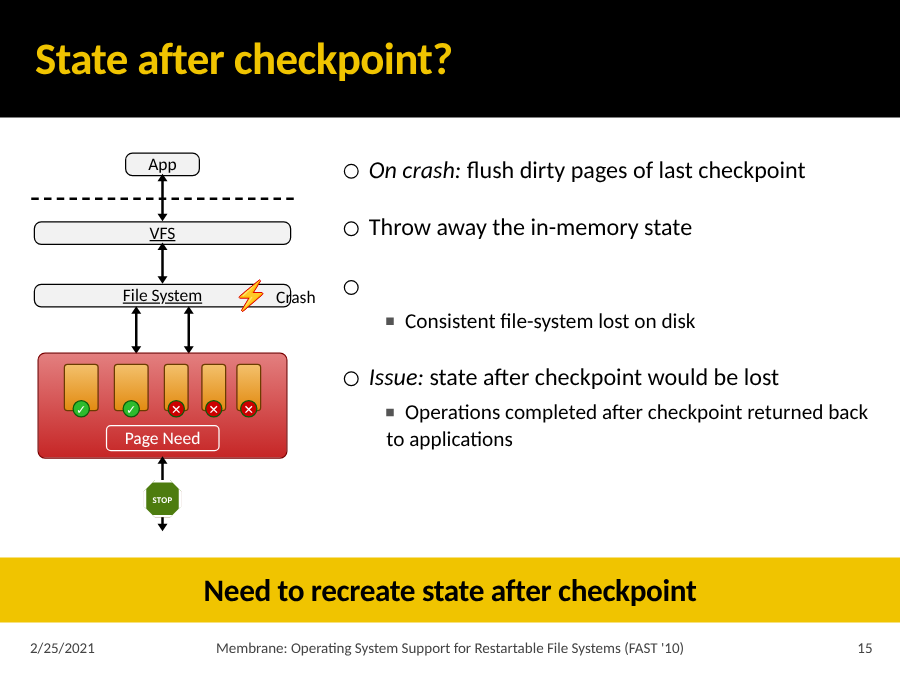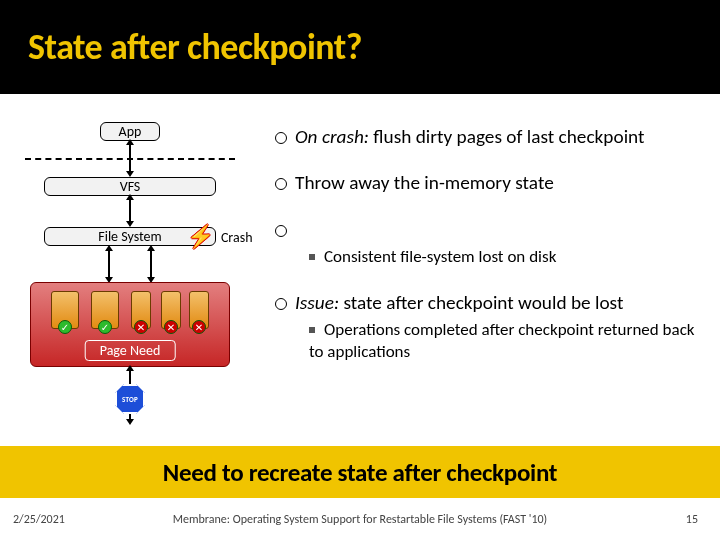--- a/index.html
+++ b/index.html
@@ -11,40 +11,40 @@
   .titlebar h1 { color: #f0c400; font-size: 36px; font-weight: 700; letter-spacing: -0.5px; }
 
   
   .main { position: absolute; top: 110px; left: 0; right: 0; bottom: 65px; }
 
   
   .diagram { position: absolute; left: 25px; top: 12px; width: 210px; height: 330px; }
 
   .box { border: 1px solid #000; border-radius: 6px; background: #f2f2f2; text-align: center; font-size: 14px; padding: 0 6px; position: absolute; left: 50%; transform: translateX(-50%); }
   .box.small { width: 60px; }
-  .box.wide { width: 172px; }
+  .box.wide { width: 206px; text-decoration: underline; }
 
   .app   { top: 0px; }
   .vfs   { top: 55px; }
   .fs    { top: 105px; }
   .pc-outer { position:absolute; top: 160px; left:50%; transform:translateX(-50%); width: 200px; height: 85px; border:1px solid #7a0000; border-radius:6px; background: linear-gradient(#e37f7f,#c62626); }
   .pc-label { position:absolute; left:50%; transform:translateX(-50%); bottom:5px; color:#fff; border:1px solid #fff; border-radius:4px; padding:1px 14px; font-size:14px; background: rgba(0,0,0,0); }
 
   .dirty { position:absolute; top:8px; width:28px; height:38px; background:linear-gradient(#f3c06b,#e28b12); border:1px solid #6b3c00; border-radius:3px; }
   .dirty .badge { position:absolute; bottom:-6px; left:50%; transform:translateX(-50%); width:14px; height:14px; border-radius:50%; background:#2dbb2d; color:#fff; font-size:10px; line-height:14px; text-align:center; border:1px solid #0a5a0a; }
   .dirty.d1 { left: 20px; }
   .dirty.d2 { left: 60px; }
   .dirty.d3 { left: 100px; width:20px; }
   .dirty.d4 { left: 130px; width:20px; }
   .dirty.d5 { left: 158px; width:20px; }
   .dirty.d3 .badge, .dirty.d4 .badge, .dirty.d5 .badge { background:#c00; }
   .dirty.d3 .badge::after, .dirty.d4 .badge::after, .dirty.d5 .badge::after { content:"✕"; }
 
   .stop { position:absolute; top:262px; left:50%; transform:translateX(-50%); width:30px; height:30px; }
-  .stop-sign { width:100%; height:100%; background:#1d4ed8; border:2px solid #fff; outline:1px solid #700; clip-path: polygon(30% 0%,70% 0%,100% 30%,100% 70%,70% 100%,30% 100%,0% 70%,0% 30%); color:#fff; font-size:7px; font-weight:700; display:flex; align-items:center; justify-content:center; letter-spacing:0.3px; }
+  .stop-sign { width:100%; height:100%; background:#4d7c0f; border:2px solid #fff; outline:1px solid #700; clip-path: polygon(30% 0%,70% 0%,100% 30%,100% 70%,70% 100%,30% 100%,0% 70%,0% 30%); color:#fff; font-size:7px; font-weight:700; display:flex; align-items:center; justify-content:center; letter-spacing:0.3px; }
 
   .disk { position:absolute; top:300px; left:50%; transform:translateX(-50%); width:70px; height:34px; }
   .disk .cyl { width:100%; height:100%; background:linear-gradient(#e8e8ea,#b8b8bb); border:1px solid #777; border-radius:50%/22%; position:relative; }
   .disk .top { position:absolute; top:-5px; left:0; right:0; height:12px; background:linear-gradient(#fafafa,#d5d5d7); border:1px solid #777; border-radius:50%; }
   .disk .lbl { position:absolute; inset:0; display:flex; align-items:center; justify-content:center; font-size:13px; }
 
   
   .darrow { position:absolute; left:50%; transform:translateX(-50%); width:2px; background:#000; }
   .darrow::before,.darrow::after { content:""; position:absolute; left:50%; transform:translateX(-50%); border-left:4px solid transparent; border-right:4px solid transparent; }
   .darrow::before { top:-5px; border-bottom:6px solid #000; }
@@ -68,21 +68,21 @@
   .b2 { margin-bottom: 21px; }
   .sub { margin-left: 34px; font-size: 17px; line-height:1.3; margin-top:4px; margin-bottom: 8px; }
   .sub .sq { display:inline-block; width:6px; height:6px; background:#555; margin-right:9px; position:relative; top:-2px; }
 
   
   .banner { position:absolute; left:0; right:0; bottom:42px; height: 52px; background:#f0c400; display:flex; align-items:center; justify-content:center; }
   .banner span { font-size: 25px; font-weight: 700; letter-spacing:-0.3px; }
 
   
   .footer { position:absolute; left:0; right:0; bottom:0; height:42px; display:flex; align-items:center; font-size:12px; color:#444; }
-  .footer .date { position:absolute; left:13px;text-align:right; }
+  .footer .date { position:absolute; left:24px;text-align:right; }
   .footer .caption { position:absolute; left:0; right:0; text-align:center; }
   .footer .pg { position:absolute; right:22px; }
 </style>
 </head>
 <body>
 
 <div class="titlebar">
   <h1>State after checkpoint?</h1>
 </div>
 

